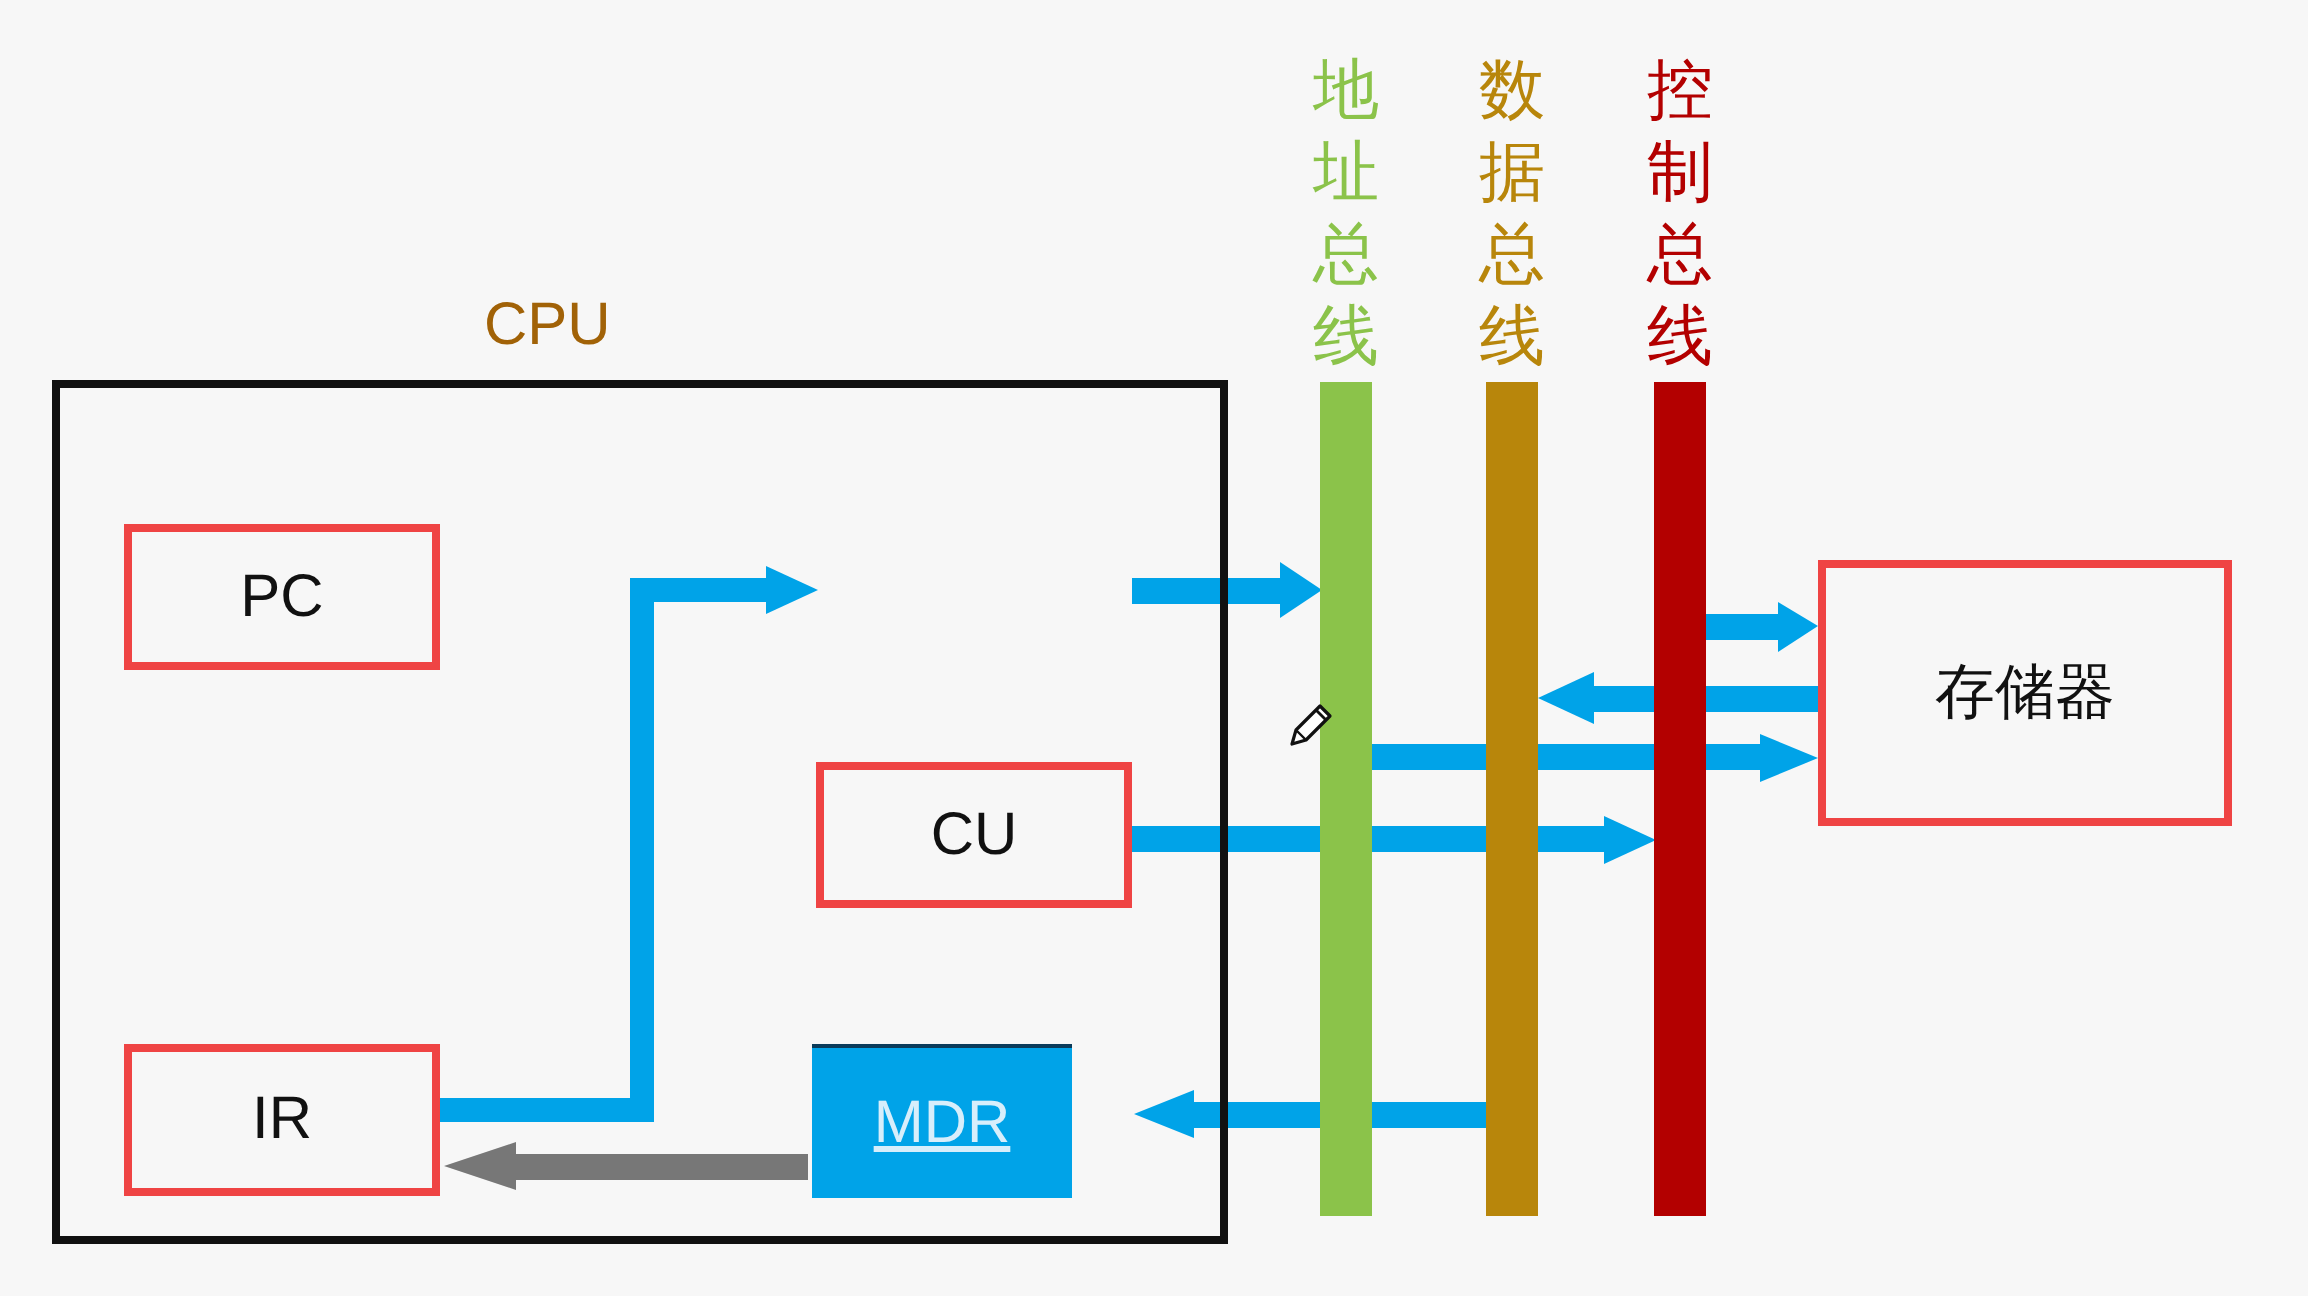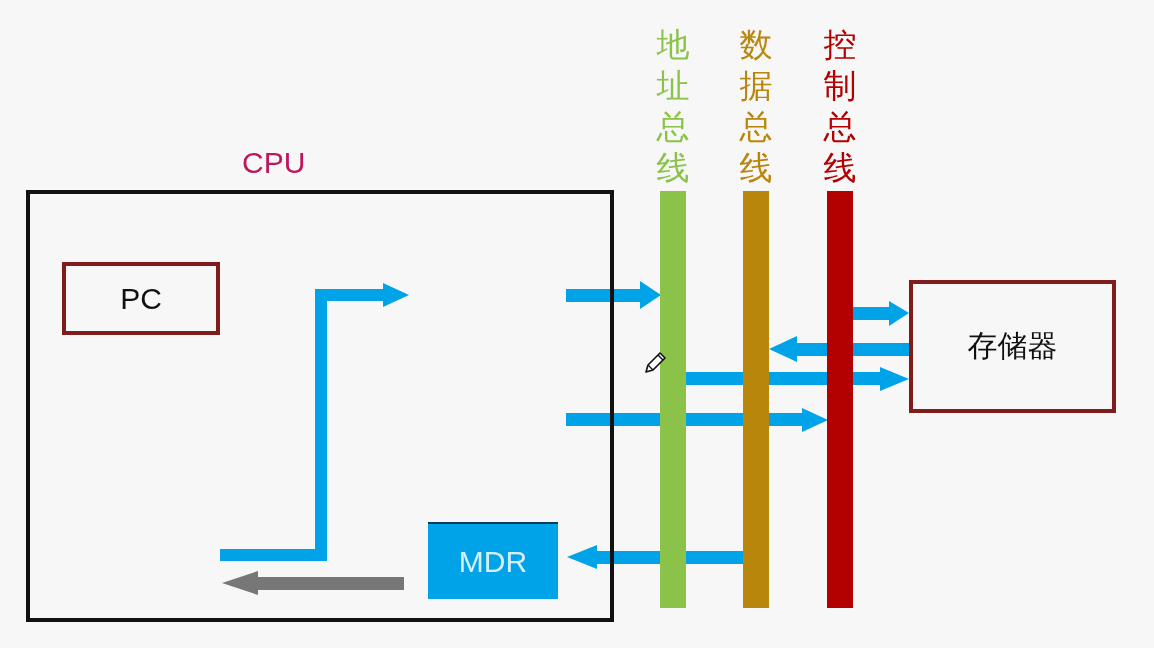--- a/index.html
+++ b/index.html
@@ -5,32 +5,32 @@
     html, body { margin: 0; padding: 0; }
     body {
       width: 1154px; height: 648px; overflow: hidden;
       background: #f7f7f7;
       font-family: "DejaVu Sans", sans-serif;
       position: relative;
     }
     #stage { position: absolute; left: 0; top: 0; width: 1154px; height: 648px; }
     .box {
       position: absolute; box-sizing: border-box;
-      border: 4px solid #7f1d1d; background: #f7f7f7;
+      border: 4px solid #ef4444; background: #f7f7f7;
       display: flex; align-items: center; justify-content: center;
       font-family: "Liberation Sans", sans-serif;
       font-size: 30px; color: #111;
     }
     .cpu-frame {
       position: absolute; box-sizing: border-box;
       border: 4px solid #111; background: transparent;
     }
     .cpu-label {
       position: absolute; font-family: "Liberation Sans", sans-serif;
-      font-size: 30px; color: #be185d;
+      font-size: 30px; color: #a16207;
     }
     .bus {
       position: absolute; width: 26px;
     }
     .bus-label {
       position: absolute; width: 40px;
       font-family: "DejaVu Sans", sans-serif;
       font-size: 33px; line-height: 41px; text-align: center;
       writing-mode: horizontal-tb;
     }
@@ -90,21 +90,27 @@
       <polygon points="258,571 222,583 258,595" fill="#777777"></polygon>
     </g>
   </svg>
 
   <div class="cpu-label" style="left:242px; top:146px;">CPU</div>
   <div class="cpu-frame" style="left:26px; top:190px; width:588px; height:432px;"></div>
 
   <div class="box" style="left:62px; top:262px; width:158px; height:73px;">
     <span>PC</span>
   </div>
-  <div class="box mdr" style="left:428px; top:522px; width:130px; height:77px;">
+  <div class="box" style="left:408px; top:381px; width:158px; height:73px;">
+    <span>CU</span>
+  </div>
+  <div class="box" style="left:62px; top:522px; width:158px; height:76px;">
+    <span>IR</span>
+  </div>
+  <div class="box mdr" style="left:406px; top:522px; width:130px; height:77px;text-decoration:underline;">
     <span>MDR</span>
   </div>
 
   <div class="bus" style="left:660px; top:191px; height:417px; background:#8bc34a;"></div>
   <div class="bus" style="left:743px; top:191px; height:417px; background:#b8860b;"></div>
   <div class="bus" style="left:827px; top:191px; height:417px; background:#b30000;"></div>
 
   <div class="bus-label" style="left:653px; top:24px; color:#8bc34a;">
     <span>地</span>
     <span>址</span>

